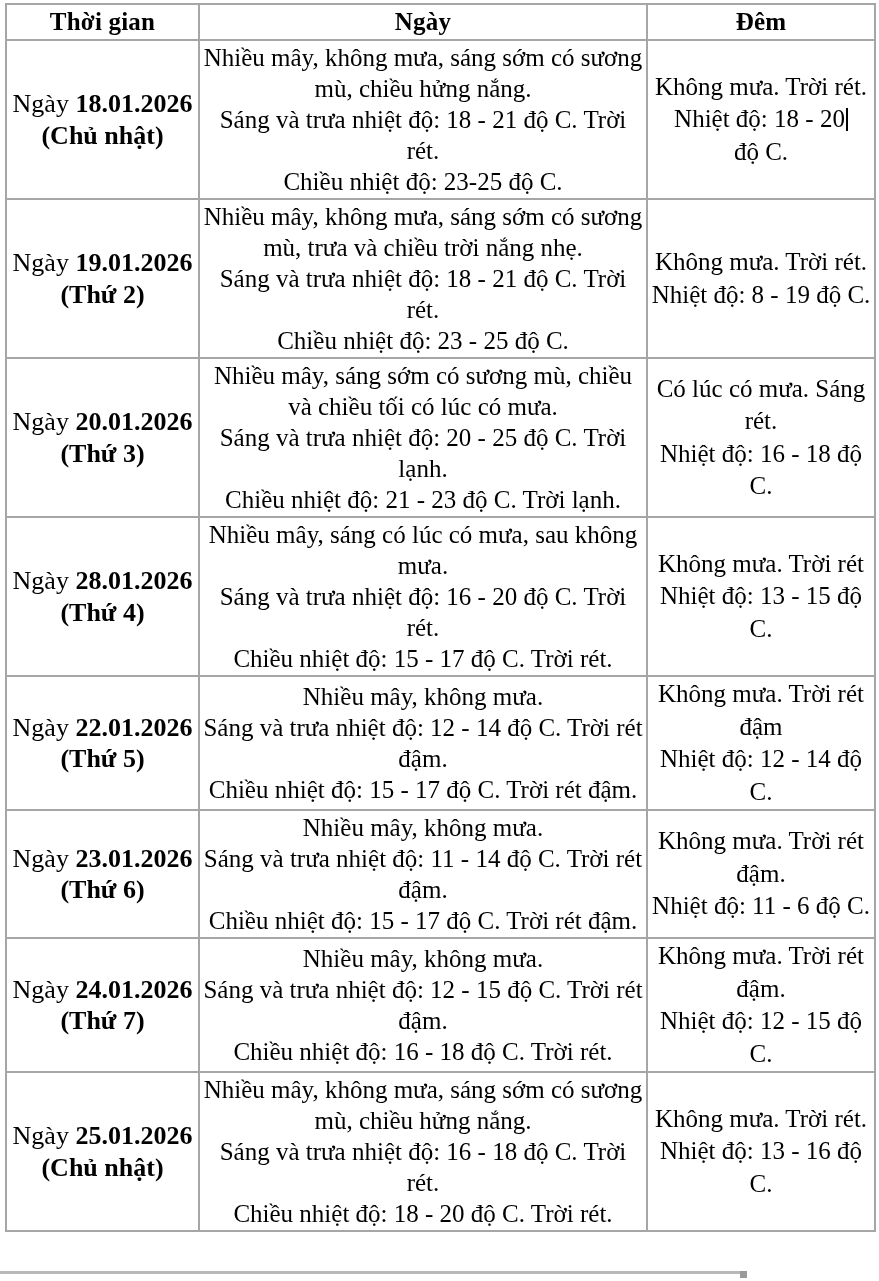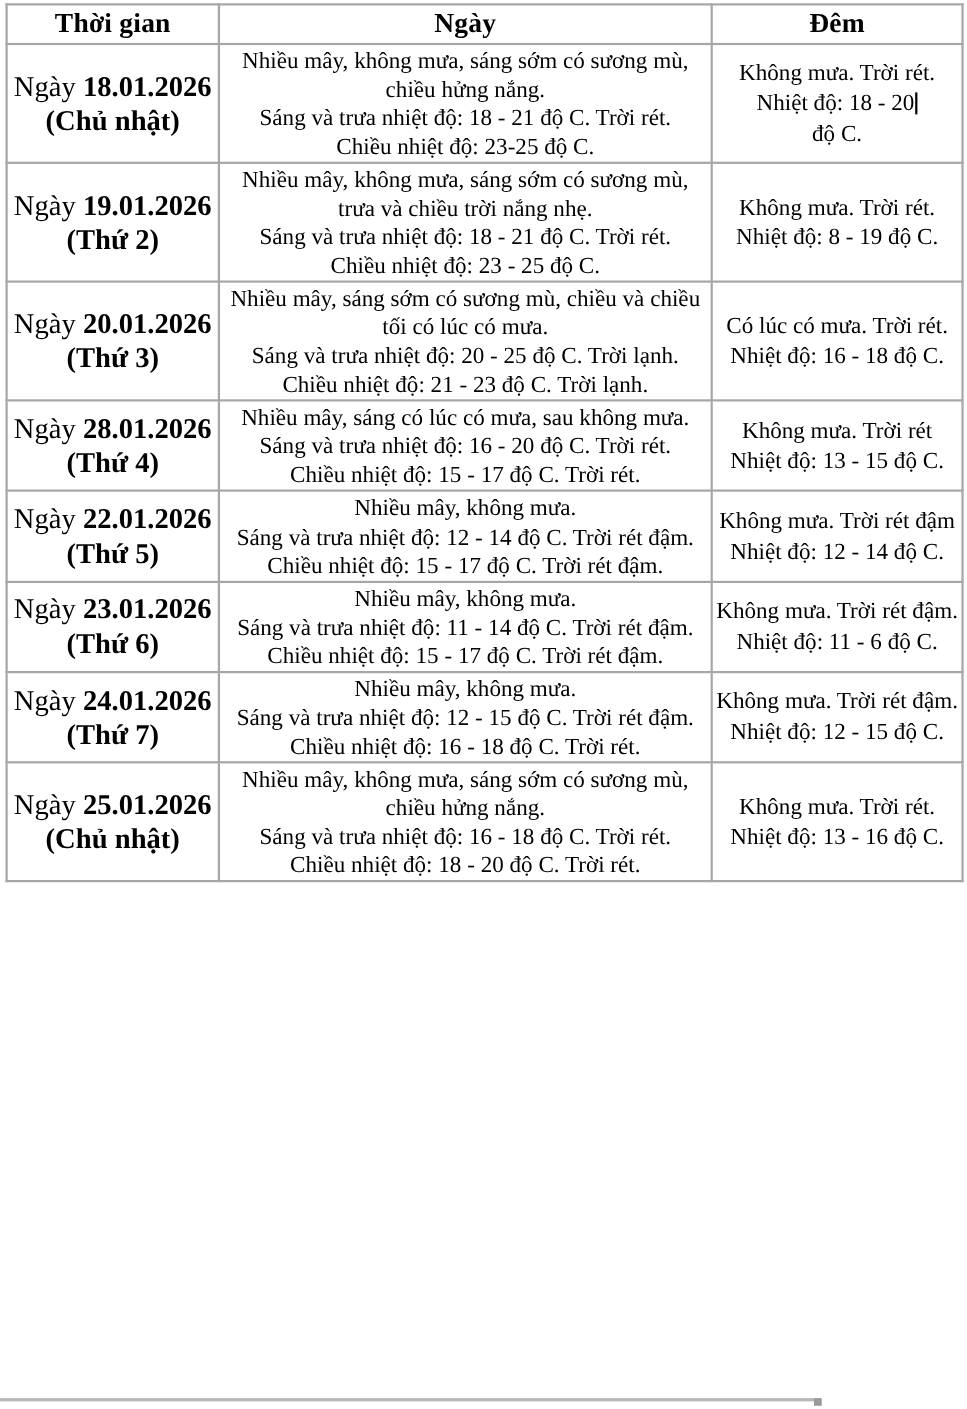--- a/index.html
+++ b/index.html
@@ -69,21 +69,21 @@
     display: block;
     font-weight: bold;
   }
   td.time-cell .prefix {
     font-weight: normal;
   }
 
   
   td.day-cell,
   td.night-cell {
-    font-size: 21px;
+    font-size: 25px;
     line-height: 1.24;
   }
   td.day-cell {
     padding: 3px 0px 4px 0px;
   }
   td.night-cell {
     padding: 3px 1px 4px 1px;
     line-height: 1.3;
   }
   td.day-cell p,
@@ -165,21 +165,21 @@
           </td>
         </tr>
         <tr>
           <td class="time-cell"><span class="prefix">Ngày </span><span class="date-strong">20.01.2026</span><span class="weekday">(Thứ 3)</span></td>
           <td class="day-cell">
             <p>Nhiều mây, sáng sớm có sương mù, chiều và chiều tối có lúc có mưa.</p>
             <p>Sáng và trưa nhiệt độ: 20 - 25 độ C. Trời lạnh.</p>
             <p>Chiều nhiệt độ: 21 - 23 độ C. Trời lạnh.</p>
           </td>
           <td class="night-cell">
-            <p>Có lúc có mưa. Trời rét.</p>
+            <p>Có lúc có mưa. Sáng rét.</p>
             <p>Nhiệt độ:  16 - 18 độ C.</p>
           </td>
         </tr>
         <tr>
           <td class="time-cell"><span class="prefix">Ngày </span><span class="date-strong">28.01.2026</span><span class="weekday">(Thứ 4)</span></td>
           <td class="day-cell">
             <p>Nhiều mây, sáng có lúc có mưa, sau không mưa.</p>
             <p>Sáng và trưa nhiệt độ: 16 - 20 độ C. Trời rét.</p>
             <p>Chiều nhiệt độ: 15 - 17 độ C. Trời rét.</p>
           </td>

